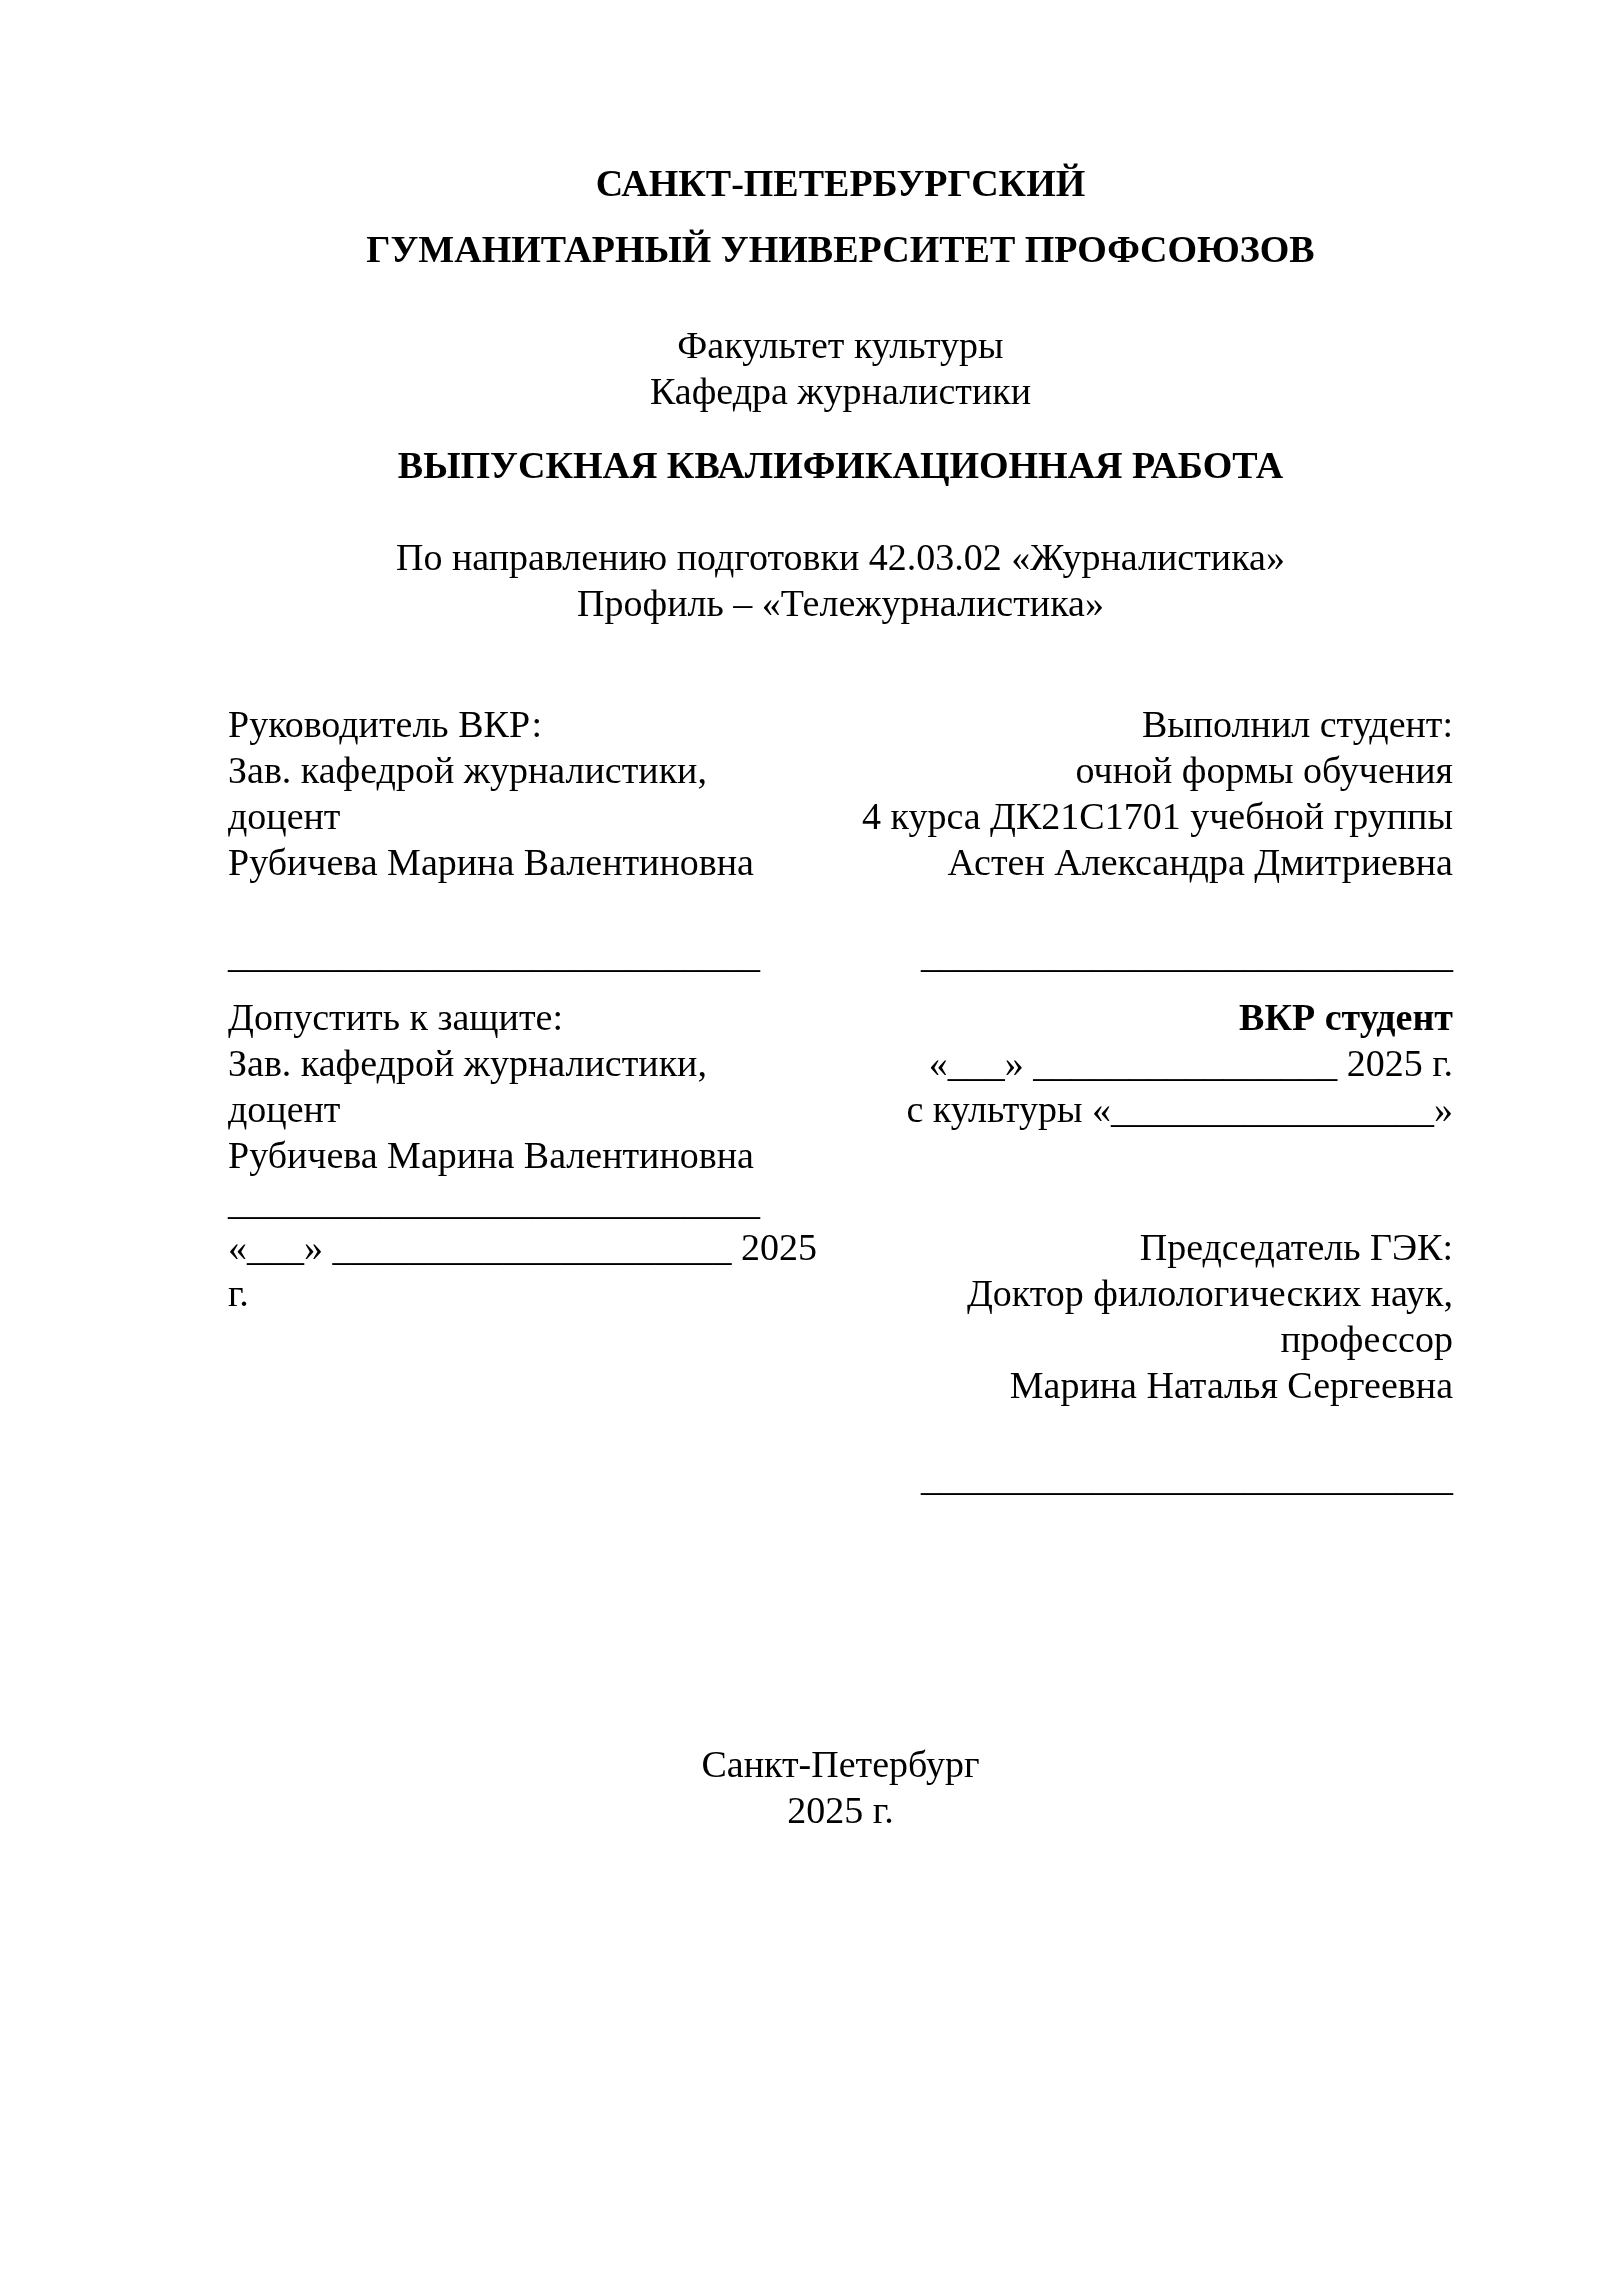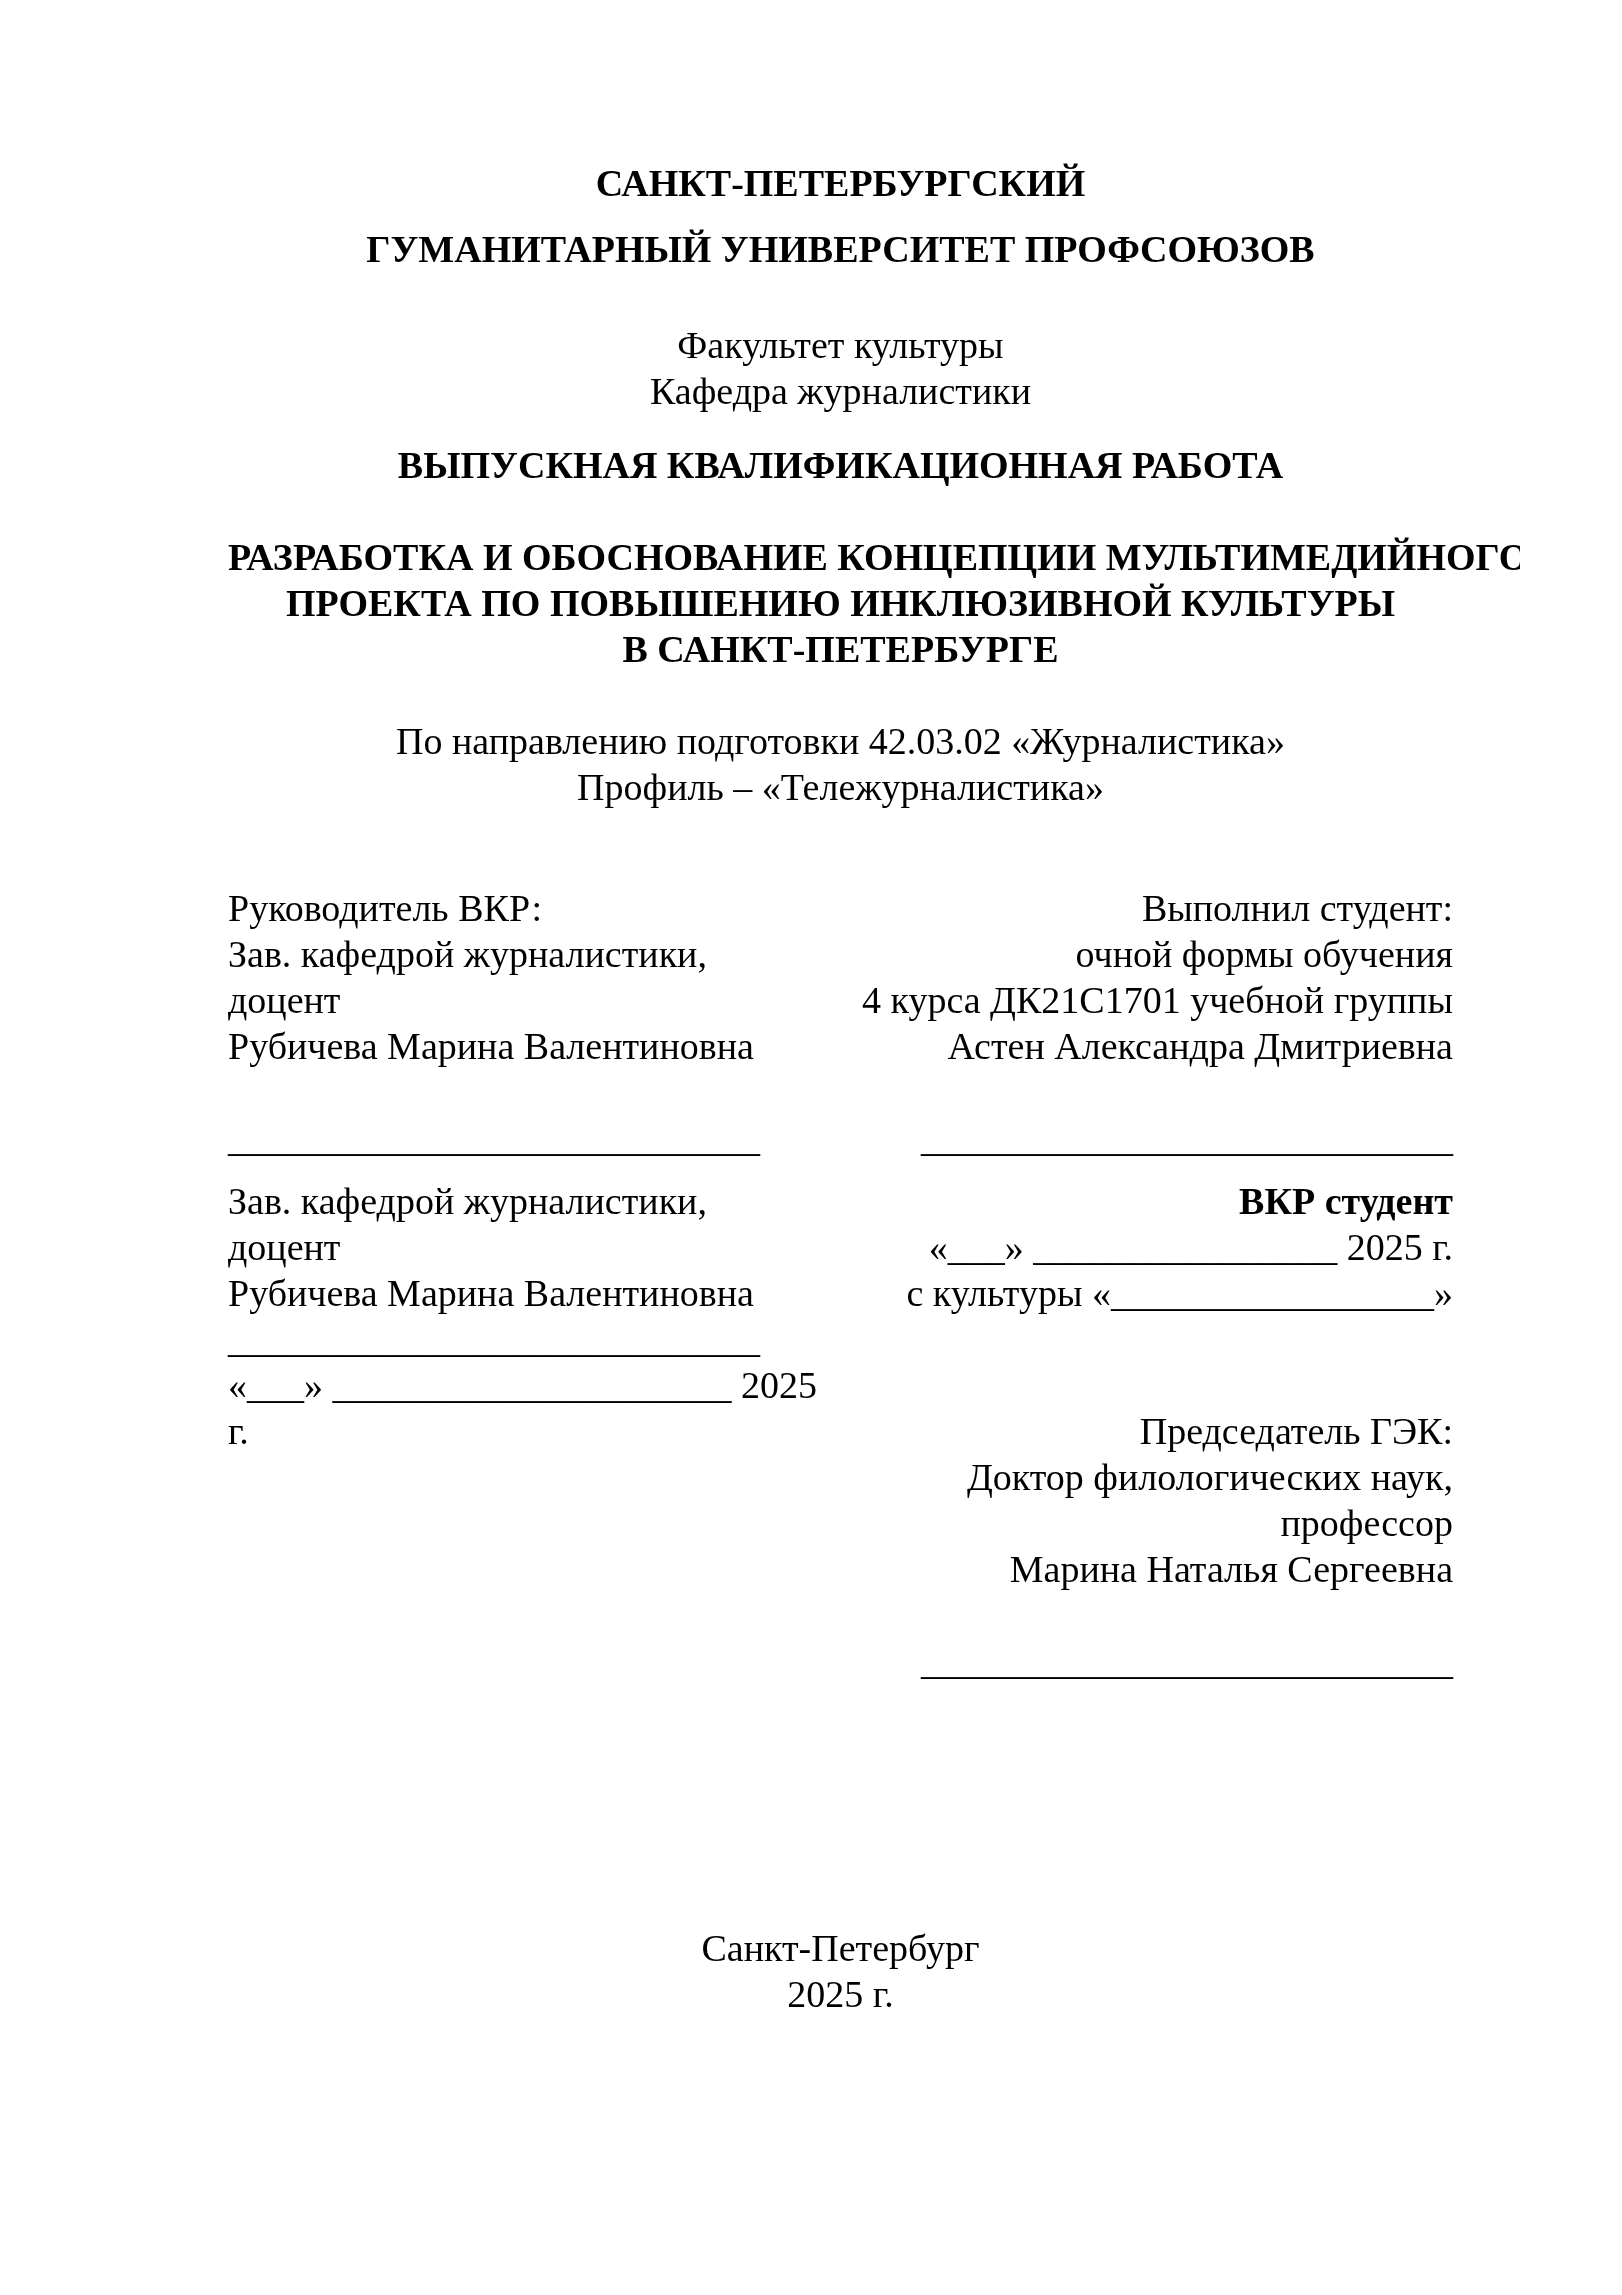--- a/index.html
+++ b/index.html
@@ -53,25 +53,20 @@
   <div class="content">
 
     <div class="ln center b u1">САНКТ-ПЕТЕРБУРГСКИЙ</div>
     <div class="ln center b u2">ГУМАНИТАРНЫЙ УНИВЕРСИТЕТ ПРОФСОЮЗОВ</div>
 
     <div class="ln center faculty">Факультет культуры</div>
     <div class="ln center">Кафедра журналистики</div>
 
     <div class="ln center b worktype">ВЫПУСКНАЯ КВАЛИФИКАЦИОННАЯ РАБОТА</div>
 
-    <div class="title-block">
-      <div class="ln center b">РАЗРАБОТКА И ОБОСНОВАНИЕ КОНЦЕПЦИИ МУЛЬТИМЕДИЙНОГО</div>
-      <div class="ln center b">ПРОЕКТА ПО ПОВЫШЕНИЮ ИНКЛЮЗИВНОЙ КУЛЬТУРЫ</div>
-      <div class="ln center b">В САНКТ-ПЕТЕРБУРГЕ</div>
-    </div>
 
     <div class="program-block">
       <div class="ln center">По направлению подготовки 42.03.02 «Журналистика»</div>
       <div class="ln center">Профиль – «Тележурналистика»</div>
     </div>
 
     <div class="twocol twocol-1">
       <div class="colL">
         <div class="ln">Руководитель ВКР:</div>
         <div class="ln">Зав. кафедрой журналистики,</div>
@@ -85,20 +80,21 @@
         <div class="ln">очной формы обучения</div>
         <div class="ln">4 курса ДК21С1701 учебной группы</div>
         <div class="ln">Астен Александра Дмитриевна</div>
         <div class="ln"></div>
         <div class="ln">____________________________</div>
       </div>
     </div>
 
     <div class="twocol twocol-2">
       <div class="colL">
+        <div class="ln">Допустить к защите:</div>
         <div class="ln">Зав. кафедрой журналистики,</div>
         <div class="ln">доцент</div>
         <div class="ln">Рубичева Марина Валентиновна</div>
         <div class="ln">____________________________</div>
         <div class="ln">«___» _____________________ 2025</div>
         <div class="ln">г.</div>
       </div>
       <div class="colR">
         <div class="ln b">ВКР студент</div>
         <div class="ln">«___» ________________ 2025 г.</div>

